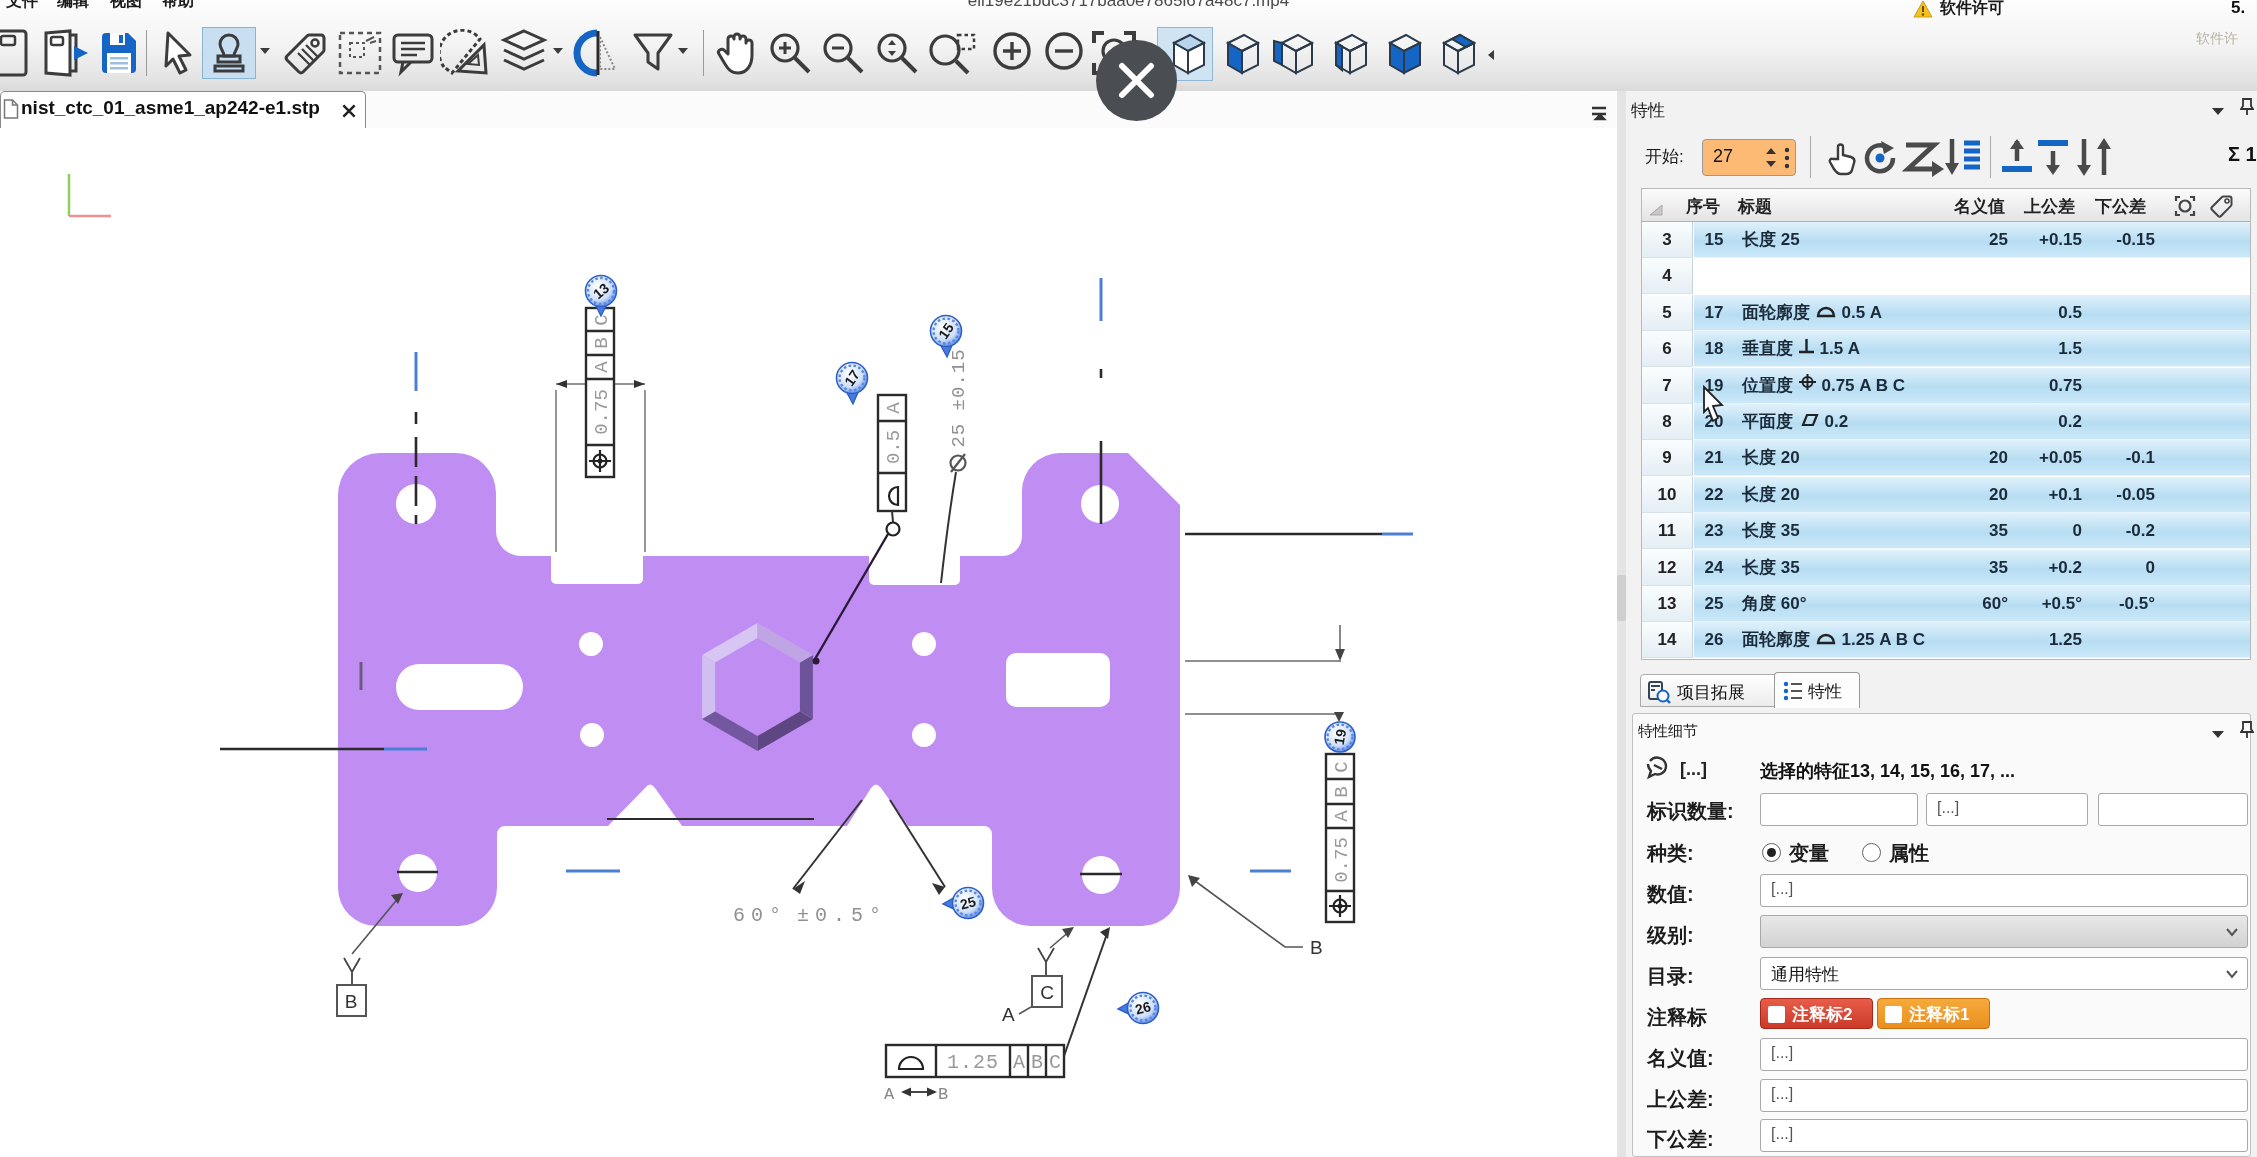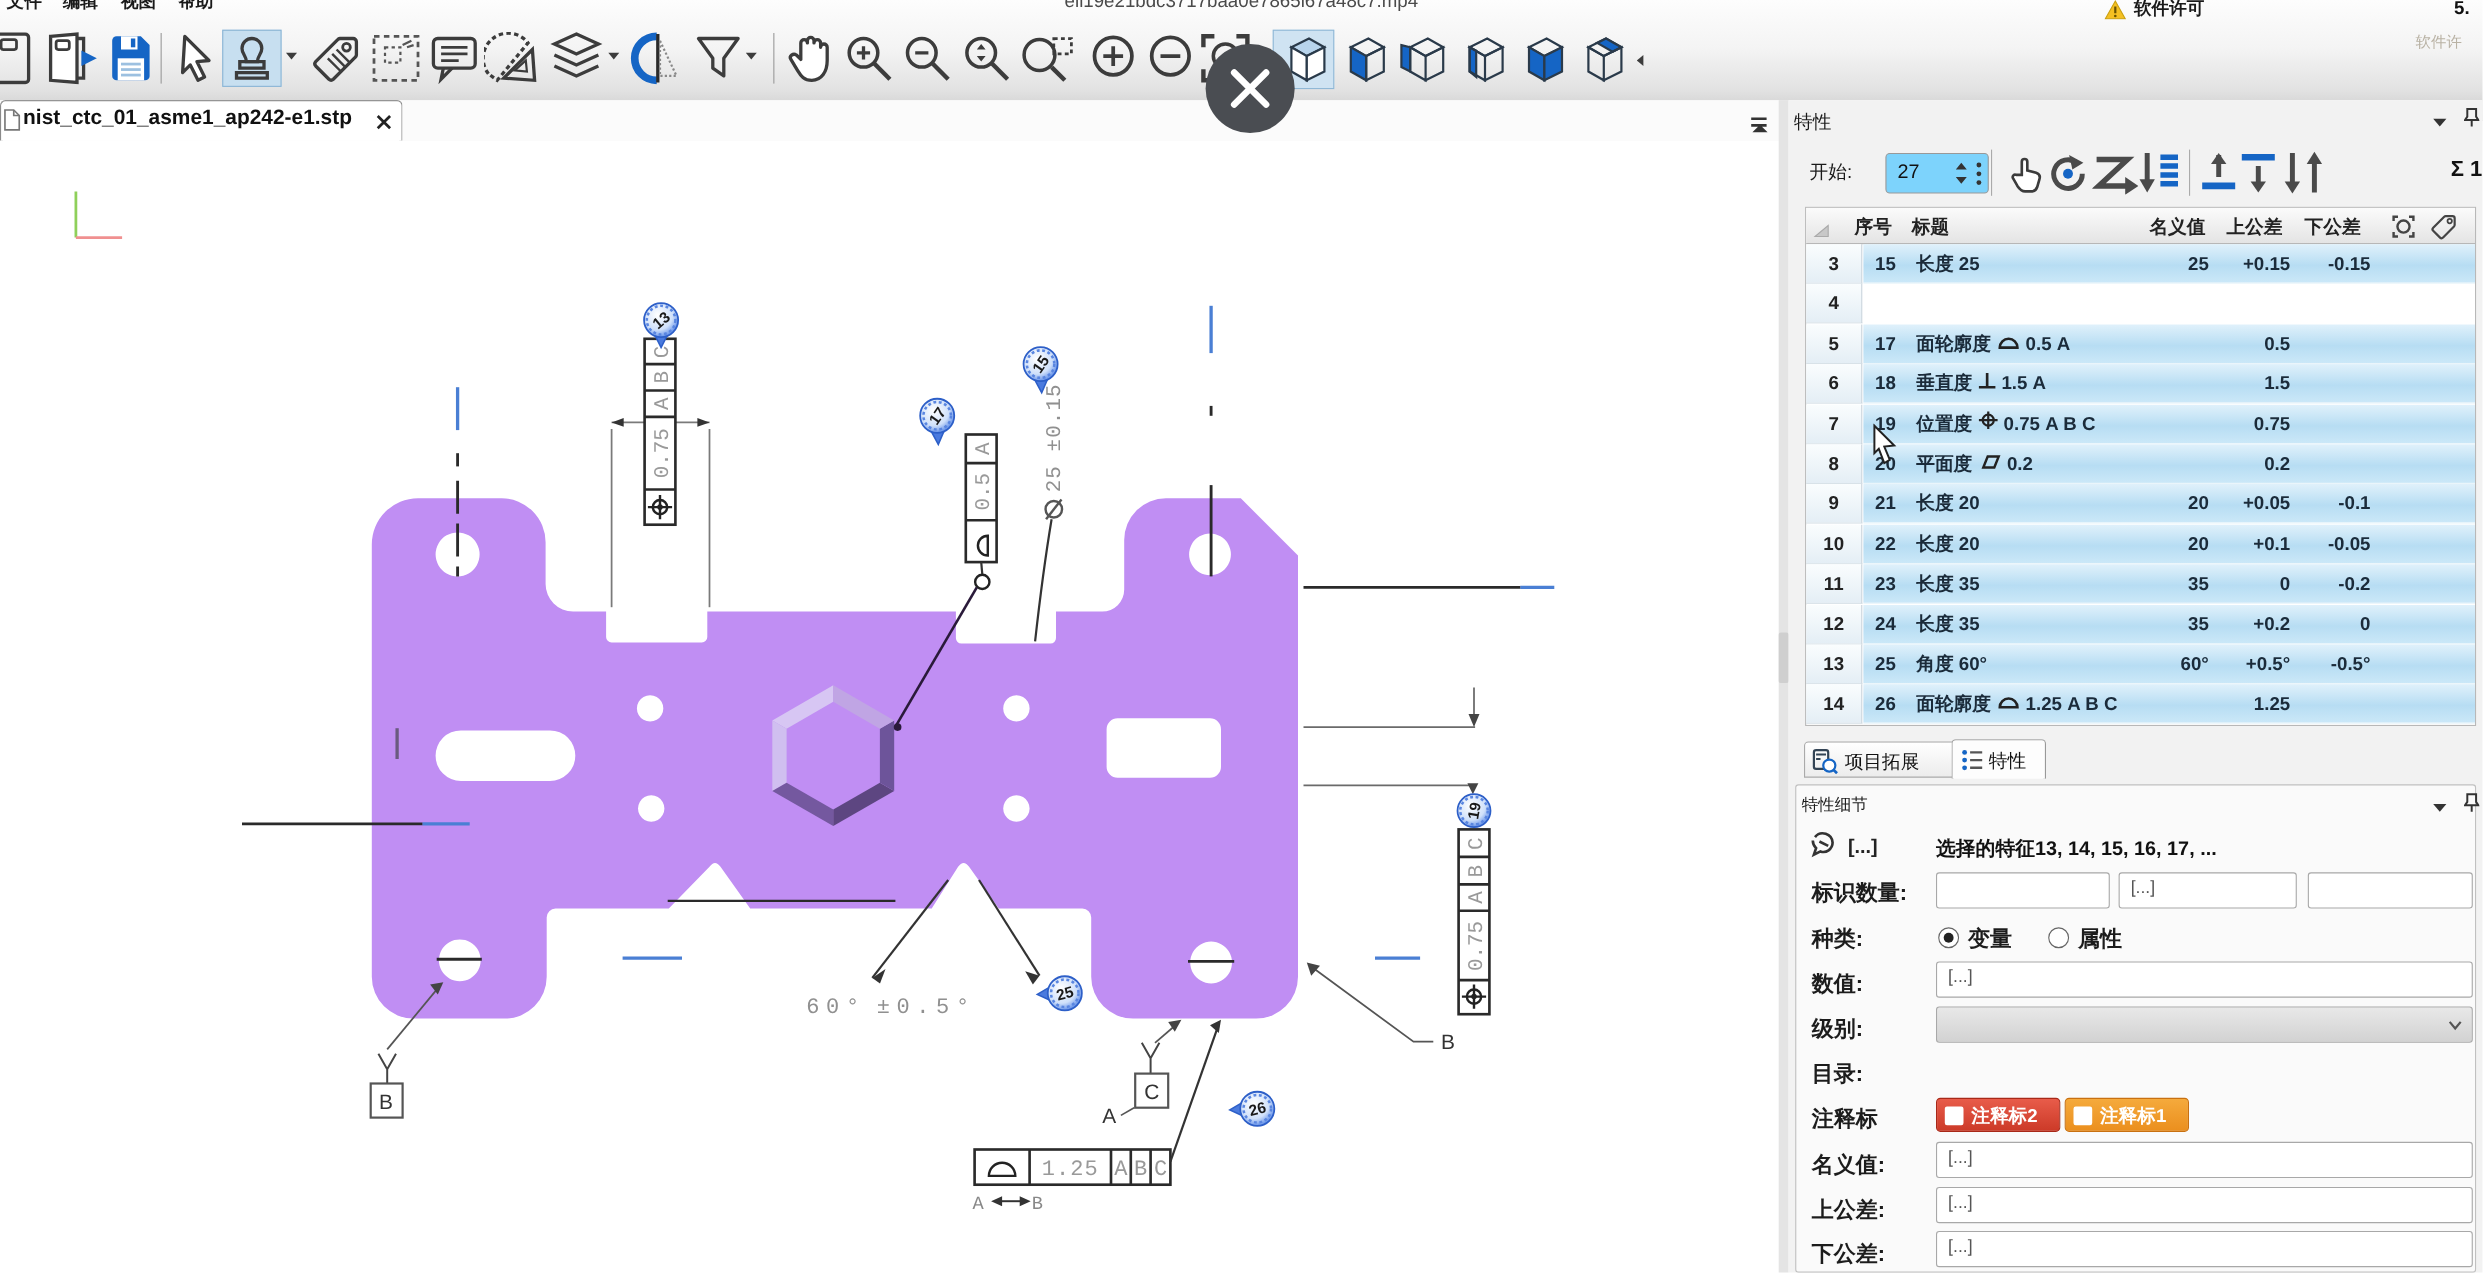--- a/index.html
+++ b/index.html
@@ -459,21 +459,21 @@
   <div style="position:absolute;left:1617px;top:575px;width:9px;height:46px;background:#cfcfcf;border-radius:2px;"></div>
   <div id="panel">
     <div class="ptitle" style="position:absolute;left:5px;top:8px;">特性</div>
     <svg style="position:absolute;left:584px;top:15px" width="16" height="10">
         <path d="M2 2 L8 9 L14 2 Z" fill="#333"></path>
       </svg>
     <svg style="position:absolute;left:614px;top:6px" width="14" height="20" viewBox="0 0 14 20">
         <path d="M3 2 h8 v7 l2 3 h-12 l2 -3 Z M7 12 v6" stroke="#333" stroke-width="1.8" fill="none"></path>
       </svg>
     <div style="position:absolute;left:19px;top:54px;font-size:17px;color:#1a1a1a;">开始:</div>
-    <div style="position:absolute;left:88px;top:48px;width:94px;height:37px;background:#7dd3fc;border:1px solid #999;border-radius:4px;">
+    <div style="position:absolute;left:76px;top:48px;width:94px;height:37px;background:#fdba74;border:1px solid #999;border-radius:4px;">
       <span style="position:absolute;left:10px;top:6px;font-size:18px;color:#111;">27</span>
       <svg style="position:absolute;left:60px;top:5px" width="16" height="26">
           <path d="M3 9 L8 3 L13 9 Z M3 16 L8 22 L13 16 Z" fill="#333"></path>
         </svg>
       <svg style="position:absolute;left:81px;top:5px" width="6" height="26">
           <circle cx="3" cy="5" r="2.2" fill="#333"></circle>
           <circle cx="3" cy="13" r="2.2" fill="#333"></circle>
           <circle cx="3" cy="21" r="2.2" fill="#333"></circle>
         </svg>
     </div>
@@ -711,20 +711,26 @@
     <div class="fin" style="left:134px;top:783px;width:488px;">
         <span style="position:absolute;left:10px;top:5px;">[...]</span>
       </div>
     <div class="flab" style="position:absolute;left:21px;top:831px;">级别:</div>
     <div class="fin" style="left:134px;top:824px;width:488px;background:linear-gradient(180deg,#e8e8e8,#d2d2d2);">
       <svg style="position:absolute;right:8px;top:11px" width="14" height="10">
           <path d="M2 2 L7 8 L12 2" stroke="#555" stroke-width="2" fill="none"></path>
         </svg>
     </div>
     <div class="flab" style="position:absolute;left:21px;top:872px;">目录:</div>
+    <div class="fin" style="left:134px;top:866px;width:488px;">
+      <span style="position:absolute;left:10px;top:5px;color:#111;font-size:17px;">通用特性</span>
+      <svg style="position:absolute;right:8px;top:11px" width="14" height="10">
+          <path d="M2 2 L7 8 L12 2" stroke="#555" stroke-width="2" fill="none"></path>
+        </svg>
+    </div>
     <div class="flab" style="position:absolute;left:21px;top:913px;">注释标</div>
     <div style="position:absolute;left:134px;top:907px;width:113px;height:31px;background:linear-gradient(180deg,#e85c4a,#cc3a28);border:1px solid #a82818;border-radius:4px;">
       <div style="position:absolute;left:7px;top:7px;width:17px;height:17px;background:#fff;border-radius:2px;"></div>
       <span style="position:absolute;left:31px;top:4px;font-size:17px;font-weight:700;color:#fff;">注释标2</span>
     </div>
     <div style="position:absolute;left:251px;top:907px;width:113px;height:31px;background:linear-gradient(180deg,#f5aa3c,#eb8f1e);border:1px solid #c87010;border-radius:4px;">
       <div style="position:absolute;left:7px;top:7px;width:17px;height:17px;background:#fff;border-radius:2px;"></div>
       <span style="position:absolute;left:31px;top:4px;font-size:17px;font-weight:700;color:#fff;">注释标1</span>
     </div>
     <div class="flab" style="position:absolute;left:21px;top:954px;">名义值:</div>

